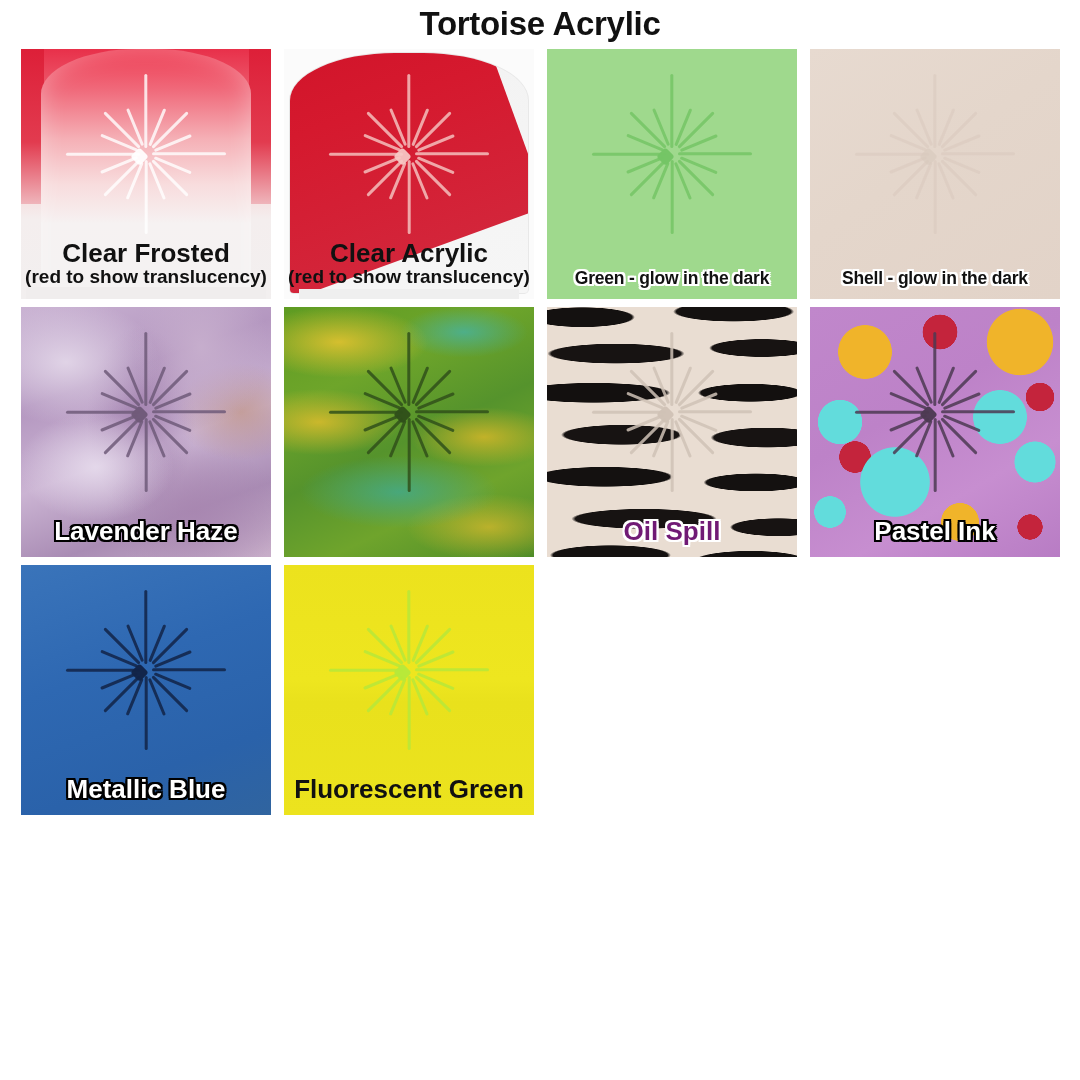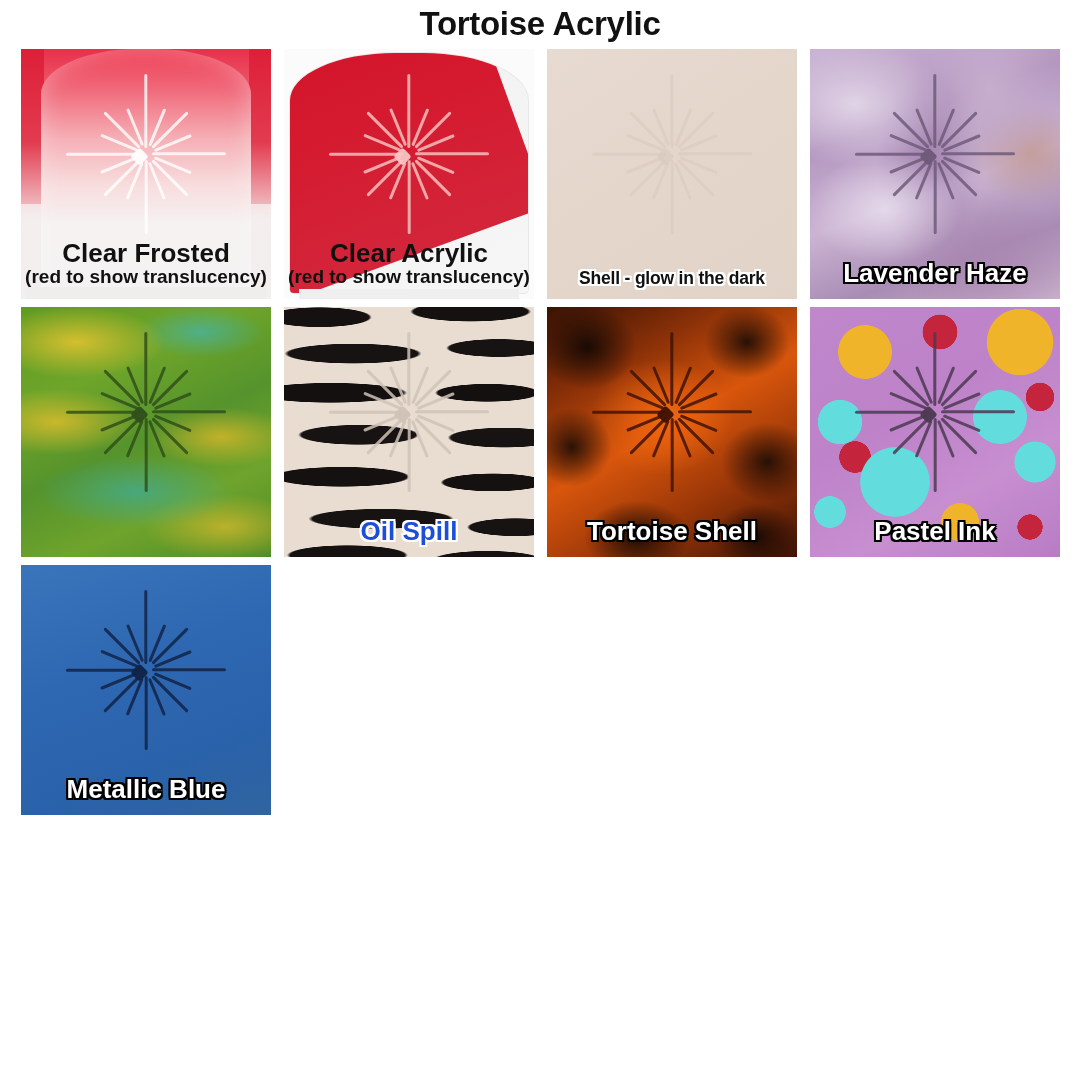--- a/index.html
+++ b/index.html
@@ -75,21 +75,21 @@
   .label .sub  { display: block; font-size: 19px; margin-top: 1px; }
   .label.small .main { font-size: 17.5px; letter-spacing: -0.2px; }
 
   .lbl-dark  { color: #111111;
     text-shadow: -2px -2px 0 #fff, 2px -2px 0 #fff, -2px 2px 0 #fff, 2px 2px 0 #fff,
                  0 -2px 0 #fff, 0 2px 0 #fff, -2px 0 0 #fff, 2px 0 0 #fff; }
   .lbl-plain { color: #111111; text-shadow: none; }
   .lbl-light { color: #ffffff;
     text-shadow: -2px -2px 0 #000, 2px -2px 0 #000, -2px 2px 0 #000, 2px 2px 0 #000,
                  0 -2px 0 #000, 0 2px 0 #000, -2px 0 0 #000, 2px 0 0 #000; }
-  .lbl-green { color: #1d4ed8;
+  .lbl-green { color: #701a75;
     text-shadow: -2px -2px 0 #fff, 2px -2px 0 #fff, -2px 2px 0 #fff, 2px 2px 0 #fff,
                  0 -2px 0 #fff, 0 2px 0 #fff, -2px 0 0 #fff, 2px 0 0 #fff; }
 
   
   .bg-clear-frosted {
     background:
       linear-gradient(to bottom, #e8304a 0%, #ec5568 14%, #f3a3aa 34%, #f7d3d4 52%, #f4eeee 68%, #f2efef 100%);
   }
   .cf-side-l, .cf-side-r {
     position: absolute; top: 0; height: 62%; width: 9%;
@@ -290,20 +290,45 @@
           <i style="width: 50px; height: 3px; background: rgb(246, 201, 198); opacity: 0.8; transform: rotate(315deg) translate(9px, -1.5px);"></i>
           <i style="width: 40px; height: 2.6px; background: rgb(246, 201, 198); opacity: 0.8; transform: rotate(337.5deg) translate(9px, -1.3px);"></i>
           <i style="width: 13px; height: 13px; background: rgb(246, 201, 198); opacity: 0.92; border-radius: 3px; transform: translate(-6.5px, -6.5px) rotate(45deg);"></i>
         </div>
         <div class="label lbl-plain ">
           <span class="main">Clear Acrylic</span>
           <span class="sub">(red to show translucency)</span>
         </div>
       </div>
       <div class="swatch">
+        <div class="swatch-bg bg-green-glow"></div>
+        <div class="burst">
+          <i style="width: 74px; height: 3.4px; background: rgb(116, 196, 101); opacity: 0.85; transform: rotate(0deg) translate(6px, -1.7px);"></i>
+          <i style="width: 40px; height: 2.6px; background: rgb(116, 196, 101); opacity: 0.85; transform: rotate(22.5deg) translate(9px, -1.3px);"></i>
+          <i style="width: 50px; height: 3px; background: rgb(116, 196, 101); opacity: 0.85; transform: rotate(45deg) translate(9px, -1.5px);"></i>
+          <i style="width: 40px; height: 2.6px; background: rgb(116, 196, 101); opacity: 0.85; transform: rotate(67.5deg) translate(9px, -1.3px);"></i>
+          <i style="width: 74px; height: 3.4px; background: rgb(116, 196, 101); opacity: 0.85; transform: rotate(90deg) translate(6px, -1.7px);"></i>
+          <i style="width: 40px; height: 2.6px; background: rgb(116, 196, 101); opacity: 0.85; transform: rotate(112.5deg) translate(9px, -1.3px);"></i>
+          <i style="width: 50px; height: 3px; background: rgb(116, 196, 101); opacity: 0.85; transform: rotate(135deg) translate(9px, -1.5px);"></i>
+          <i style="width: 40px; height: 2.6px; background: rgb(116, 196, 101); opacity: 0.85; transform: rotate(157.5deg) translate(9px, -1.3px);"></i>
+          <i style="width: 74px; height: 3.4px; background: rgb(116, 196, 101); opacity: 0.85; transform: rotate(180deg) translate(6px, -1.7px);"></i>
+          <i style="width: 40px; height: 2.6px; background: rgb(116, 196, 101); opacity: 0.85; transform: rotate(202.5deg) translate(9px, -1.3px);"></i>
+          <i style="width: 50px; height: 3px; background: rgb(116, 196, 101); opacity: 0.85; transform: rotate(225deg) translate(9px, -1.5px);"></i>
+          <i style="width: 40px; height: 2.6px; background: rgb(116, 196, 101); opacity: 0.85; transform: rotate(247.5deg) translate(9px, -1.3px);"></i>
+          <i style="width: 74px; height: 3.4px; background: rgb(116, 196, 101); opacity: 0.85; transform: rotate(270deg) translate(6px, -1.7px);"></i>
+          <i style="width: 40px; height: 2.6px; background: rgb(116, 196, 101); opacity: 0.85; transform: rotate(292.5deg) translate(9px, -1.3px);"></i>
+          <i style="width: 50px; height: 3px; background: rgb(116, 196, 101); opacity: 0.85; transform: rotate(315deg) translate(9px, -1.5px);"></i>
+          <i style="width: 40px; height: 2.6px; background: rgb(116, 196, 101); opacity: 0.85; transform: rotate(337.5deg) translate(9px, -1.3px);"></i>
+          <i style="width: 13px; height: 13px; background: rgb(116, 196, 101); opacity: 0.97; border-radius: 3px; transform: translate(-6.5px, -6.5px) rotate(45deg);"></i>
+        </div>
+        <div class="label lbl-dark small">
+          <span class="main">Green - glow in the dark</span>
+        </div>
+      </div>
+      <div class="swatch">
         <div class="swatch-bg bg-white-glow"></div>
         <div class="burst">
           <i style="width: 74px; height: 3.4px; background: rgb(216, 201, 189); opacity: 0.55; transform: rotate(0deg) translate(6px, -1.7px);"></i>
           <i style="width: 40px; height: 2.6px; background: rgb(216, 201, 189); opacity: 0.55; transform: rotate(22.5deg) translate(9px, -1.3px);"></i>
           <i style="width: 50px; height: 3px; background: rgb(216, 201, 189); opacity: 0.55; transform: rotate(45deg) translate(9px, -1.5px);"></i>
           <i style="width: 40px; height: 2.6px; background: rgb(216, 201, 189); opacity: 0.55; transform: rotate(67.5deg) translate(9px, -1.3px);"></i>
           <i style="width: 74px; height: 3.4px; background: rgb(216, 201, 189); opacity: 0.55; transform: rotate(90deg) translate(6px, -1.7px);"></i>
           <i style="width: 40px; height: 2.6px; background: rgb(216, 201, 189); opacity: 0.55; transform: rotate(112.5deg) translate(9px, -1.3px);"></i>
           <i style="width: 50px; height: 3px; background: rgb(216, 201, 189); opacity: 0.55; transform: rotate(135deg) translate(9px, -1.5px);"></i>
           <i style="width: 40px; height: 2.6px; background: rgb(216, 201, 189); opacity: 0.55; transform: rotate(157.5deg) translate(9px, -1.3px);"></i>
@@ -389,45 +414,20 @@
           <i style="width: 40px; height: 2.6px; background: rgb(207, 194, 182); opacity: 0.85; transform: rotate(292.5deg) translate(9px, -1.3px);"></i>
           <i style="width: 50px; height: 3px; background: rgb(207, 194, 182); opacity: 0.85; transform: rotate(315deg) translate(9px, -1.5px);"></i>
           <i style="width: 40px; height: 2.6px; background: rgb(207, 194, 182); opacity: 0.85; transform: rotate(337.5deg) translate(9px, -1.3px);"></i>
           <i style="width: 13px; height: 13px; background: rgb(207, 194, 182); opacity: 0.97; border-radius: 3px; transform: translate(-6.5px, -6.5px) rotate(45deg);"></i>
         </div>
         <div class="label lbl-green ">
           <span class="main">Oil Spill</span>
         </div>
       </div>
       <div class="swatch">
-        <div class="swatch-bg bg-tortoise"></div>
-        <div class="burst">
-          <i style="width: 74px; height: 3.4px; background: rgb(65, 19, 2); opacity: 0.85; transform: rotate(0deg) translate(6px, -1.7px);"></i>
-          <i style="width: 40px; height: 2.6px; background: rgb(65, 19, 2); opacity: 0.85; transform: rotate(22.5deg) translate(9px, -1.3px);"></i>
-          <i style="width: 50px; height: 3px; background: rgb(65, 19, 2); opacity: 0.85; transform: rotate(45deg) translate(9px, -1.5px);"></i>
-          <i style="width: 40px; height: 2.6px; background: rgb(65, 19, 2); opacity: 0.85; transform: rotate(67.5deg) translate(9px, -1.3px);"></i>
-          <i style="width: 74px; height: 3.4px; background: rgb(65, 19, 2); opacity: 0.85; transform: rotate(90deg) translate(6px, -1.7px);"></i>
-          <i style="width: 40px; height: 2.6px; background: rgb(65, 19, 2); opacity: 0.85; transform: rotate(112.5deg) translate(9px, -1.3px);"></i>
-          <i style="width: 50px; height: 3px; background: rgb(65, 19, 2); opacity: 0.85; transform: rotate(135deg) translate(9px, -1.5px);"></i>
-          <i style="width: 40px; height: 2.6px; background: rgb(65, 19, 2); opacity: 0.85; transform: rotate(157.5deg) translate(9px, -1.3px);"></i>
-          <i style="width: 74px; height: 3.4px; background: rgb(65, 19, 2); opacity: 0.85; transform: rotate(180deg) translate(6px, -1.7px);"></i>
-          <i style="width: 40px; height: 2.6px; background: rgb(65, 19, 2); opacity: 0.85; transform: rotate(202.5deg) translate(9px, -1.3px);"></i>
-          <i style="width: 50px; height: 3px; background: rgb(65, 19, 2); opacity: 0.85; transform: rotate(225deg) translate(9px, -1.5px);"></i>
-          <i style="width: 40px; height: 2.6px; background: rgb(65, 19, 2); opacity: 0.85; transform: rotate(247.5deg) translate(9px, -1.3px);"></i>
-          <i style="width: 74px; height: 3.4px; background: rgb(65, 19, 2); opacity: 0.85; transform: rotate(270deg) translate(6px, -1.7px);"></i>
-          <i style="width: 40px; height: 2.6px; background: rgb(65, 19, 2); opacity: 0.85; transform: rotate(292.5deg) translate(9px, -1.3px);"></i>
-          <i style="width: 50px; height: 3px; background: rgb(65, 19, 2); opacity: 0.85; transform: rotate(315deg) translate(9px, -1.5px);"></i>
-          <i style="width: 40px; height: 2.6px; background: rgb(65, 19, 2); opacity: 0.85; transform: rotate(337.5deg) translate(9px, -1.3px);"></i>
-          <i style="width: 13px; height: 13px; background: rgb(65, 19, 2); opacity: 0.97; border-radius: 3px; transform: translate(-6.5px, -6.5px) rotate(45deg);"></i>
-        </div>
-        <div class="label lbl-light ">
-          <span class="main">Tortoise Shell</span>
-        </div>
-      </div>
-      <div class="swatch">
         <div class="swatch-bg bg-pastelink"></div>
         <div class="burst">
           <i style="width: 74px; height: 3.4px; background: rgb(76, 58, 82); opacity: 0.85; transform: rotate(0deg) translate(6px, -1.7px);"></i>
           <i style="width: 40px; height: 2.6px; background: rgb(76, 58, 82); opacity: 0.85; transform: rotate(22.5deg) translate(9px, -1.3px);"></i>
           <i style="width: 50px; height: 3px; background: rgb(76, 58, 82); opacity: 0.85; transform: rotate(45deg) translate(9px, -1.5px);"></i>
           <i style="width: 40px; height: 2.6px; background: rgb(76, 58, 82); opacity: 0.85; transform: rotate(67.5deg) translate(9px, -1.3px);"></i>
           <i style="width: 74px; height: 3.4px; background: rgb(76, 58, 82); opacity: 0.85; transform: rotate(90deg) translate(6px, -1.7px);"></i>
           <i style="width: 40px; height: 2.6px; background: rgb(76, 58, 82); opacity: 0.85; transform: rotate(112.5deg) translate(9px, -1.3px);"></i>
           <i style="width: 50px; height: 3px; background: rgb(76, 58, 82); opacity: 0.85; transform: rotate(135deg) translate(9px, -1.5px);"></i>
           <i style="width: 40px; height: 2.6px; background: rgb(76, 58, 82); opacity: 0.85; transform: rotate(157.5deg) translate(9px, -1.3px);"></i>
@@ -463,15 +463,40 @@
           <i style="width: 74px; height: 3.4px; background: rgb(18, 35, 71); opacity: 0.85; transform: rotate(270deg) translate(6px, -1.7px);"></i>
           <i style="width: 40px; height: 2.6px; background: rgb(18, 35, 71); opacity: 0.85; transform: rotate(292.5deg) translate(9px, -1.3px);"></i>
           <i style="width: 50px; height: 3px; background: rgb(18, 35, 71); opacity: 0.85; transform: rotate(315deg) translate(9px, -1.5px);"></i>
           <i style="width: 40px; height: 2.6px; background: rgb(18, 35, 71); opacity: 0.85; transform: rotate(337.5deg) translate(9px, -1.3px);"></i>
           <i style="width: 13px; height: 13px; background: rgb(18, 35, 71); opacity: 0.97; border-radius: 3px; transform: translate(-6.5px, -6.5px) rotate(45deg);"></i>
         </div>
         <div class="label lbl-light ">
           <span class="main">Metallic Blue</span>
         </div>
       </div>
+      <div class="swatch">
+        <div class="swatch-bg bg-fluorescent"></div>
+        <div class="burst">
+          <i style="width: 74px; height: 3.4px; background: rgb(182, 232, 58); opacity: 0.85; transform: rotate(0deg) translate(6px, -1.7px);"></i>
+          <i style="width: 40px; height: 2.6px; background: rgb(182, 232, 58); opacity: 0.85; transform: rotate(22.5deg) translate(9px, -1.3px);"></i>
+          <i style="width: 50px; height: 3px; background: rgb(182, 232, 58); opacity: 0.85; transform: rotate(45deg) translate(9px, -1.5px);"></i>
+          <i style="width: 40px; height: 2.6px; background: rgb(182, 232, 58); opacity: 0.85; transform: rotate(67.5deg) translate(9px, -1.3px);"></i>
+          <i style="width: 74px; height: 3.4px; background: rgb(182, 232, 58); opacity: 0.85; transform: rotate(90deg) translate(6px, -1.7px);"></i>
+          <i style="width: 40px; height: 2.6px; background: rgb(182, 232, 58); opacity: 0.85; transform: rotate(112.5deg) translate(9px, -1.3px);"></i>
+          <i style="width: 50px; height: 3px; background: rgb(182, 232, 58); opacity: 0.85; transform: rotate(135deg) translate(9px, -1.5px);"></i>
+          <i style="width: 40px; height: 2.6px; background: rgb(182, 232, 58); opacity: 0.85; transform: rotate(157.5deg) translate(9px, -1.3px);"></i>
+          <i style="width: 74px; height: 3.4px; background: rgb(182, 232, 58); opacity: 0.85; transform: rotate(180deg) translate(6px, -1.7px);"></i>
+          <i style="width: 40px; height: 2.6px; background: rgb(182, 232, 58); opacity: 0.85; transform: rotate(202.5deg) translate(9px, -1.3px);"></i>
+          <i style="width: 50px; height: 3px; background: rgb(182, 232, 58); opacity: 0.85; transform: rotate(225deg) translate(9px, -1.5px);"></i>
+          <i style="width: 40px; height: 2.6px; background: rgb(182, 232, 58); opacity: 0.85; transform: rotate(247.5deg) translate(9px, -1.3px);"></i>
+          <i style="width: 74px; height: 3.4px; background: rgb(182, 232, 58); opacity: 0.85; transform: rotate(270deg) translate(6px, -1.7px);"></i>
+          <i style="width: 40px; height: 2.6px; background: rgb(182, 232, 58); opacity: 0.85; transform: rotate(292.5deg) translate(9px, -1.3px);"></i>
+          <i style="width: 50px; height: 3px; background: rgb(182, 232, 58); opacity: 0.85; transform: rotate(315deg) translate(9px, -1.5px);"></i>
+          <i style="width: 40px; height: 2.6px; background: rgb(182, 232, 58); opacity: 0.85; transform: rotate(337.5deg) translate(9px, -1.3px);"></i>
+          <i style="width: 13px; height: 13px; background: rgb(182, 232, 58); opacity: 0.97; border-radius: 3px; transform: translate(-6.5px, -6.5px) rotate(45deg);"></i>
+        </div>
+        <div class="label lbl-plain ">
+          <span class="main">Fluorescent Green</span>
+        </div>
+      </div>
     </div>
 
 </div>
 
 </body></html>

